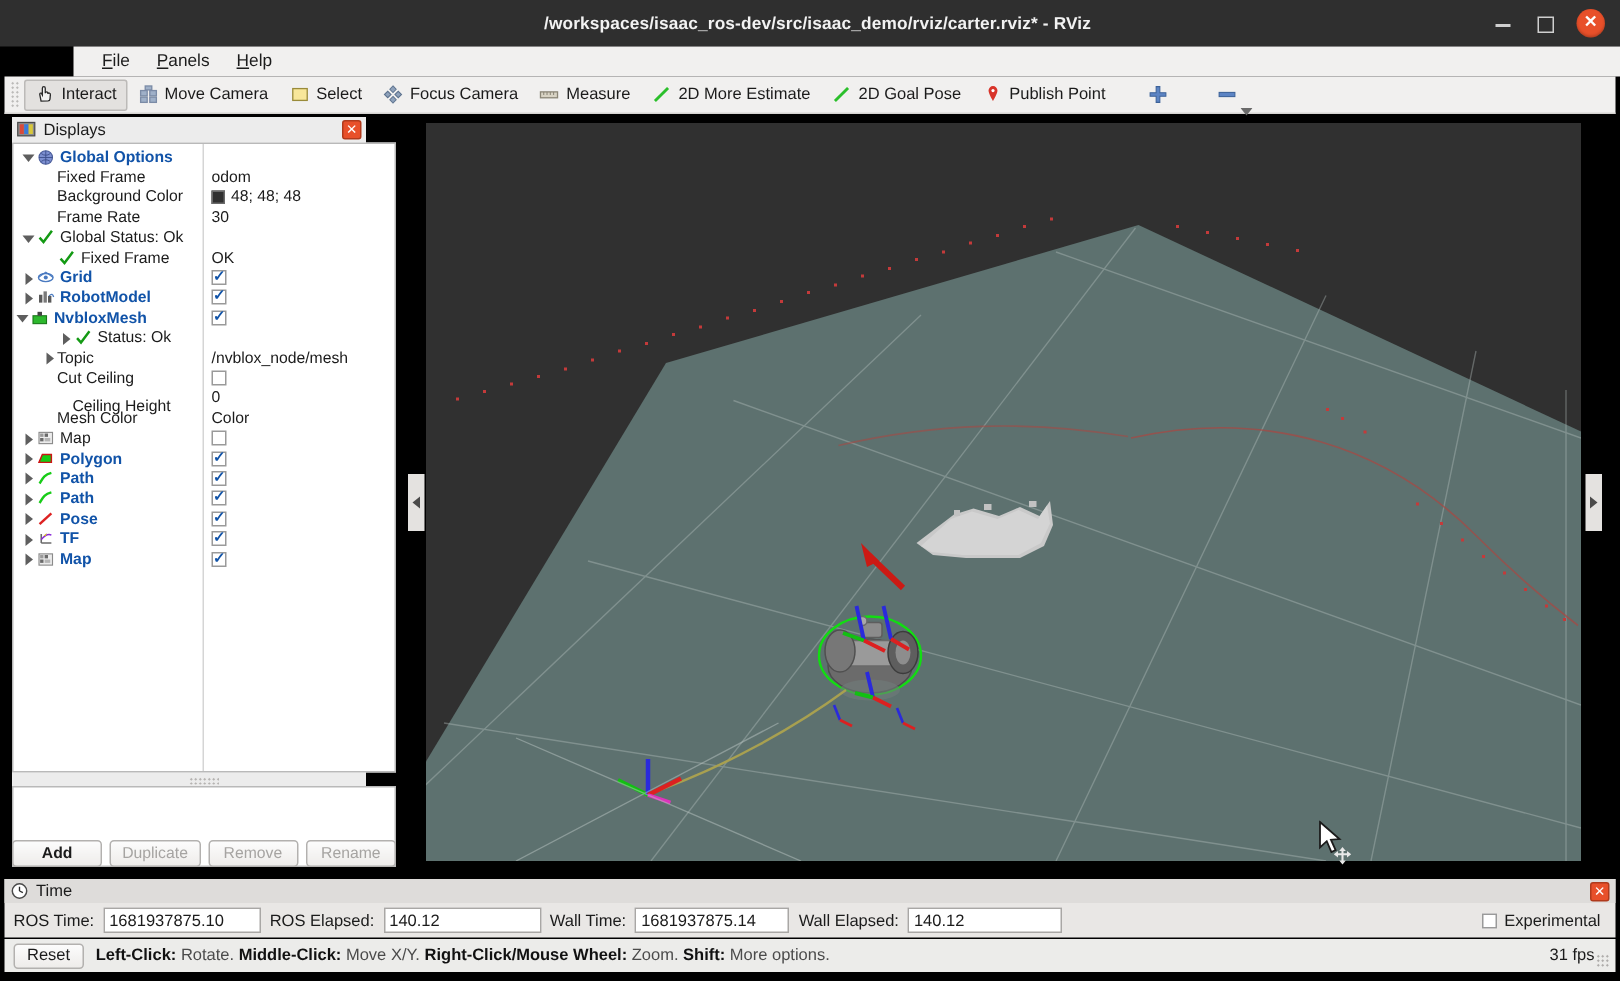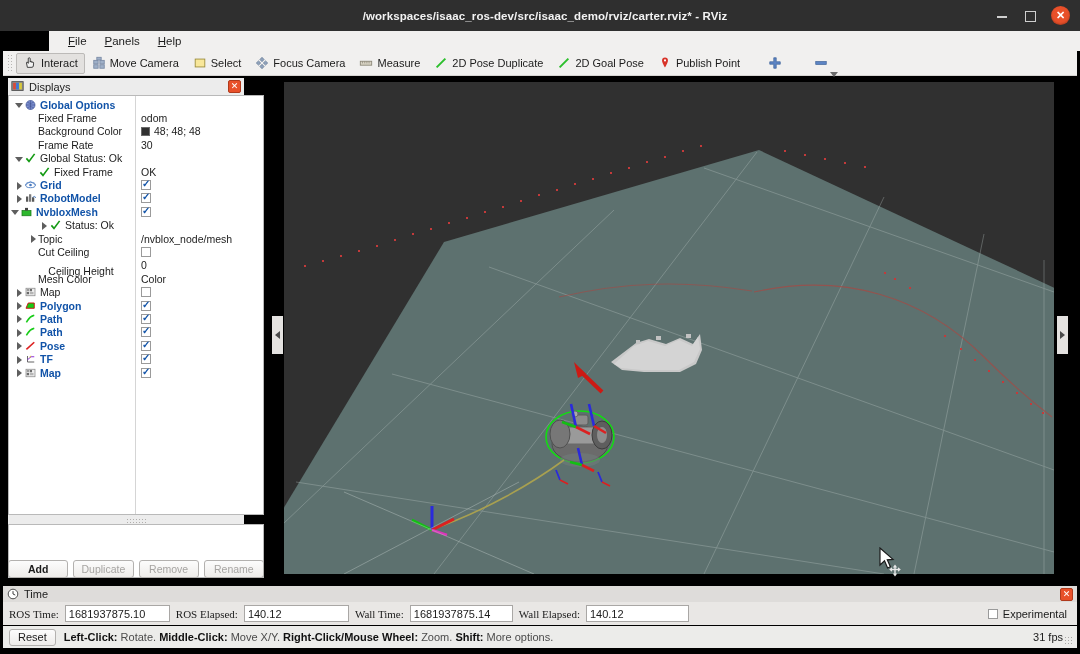--- a/index.html
+++ b/index.html
@@ -177,21 +177,21 @@
   .time-head .ttitle { font-size: 11px; color: #1b1b1b; }
   .time-close {
     margin-left: auto; width: 13px; height: 13px; border-radius: 2px;
     background: #e8502a; border: 1px solid #b03a1c;
     display: flex; align-items: center; justify-content: center;
   }
   .time-close span { color: #fff; font-size: 9px; line-height: 1; }
   .time-row {
     display: flex; align-items: center; height: 23px; padding: 0 6px; gap: 6px;
   }
-  .time-lab { font-size: 11px; color: #1b1b1b; font-family: Liberation Serif, serif; }
+  .time-lab { font-size: 11px; color: #1b1b1b; }
   .time-in {
     height: 17px; background: #fff; border: 1px solid #a9a7a5;
     font-size: 11px; color: #1b1b1b; padding: 0 3px;
     display: flex; align-items: center;
   }
   .in-w1 { width: 105px; }
   .in-w2 { width: 103px; }
   .experimental {
     margin-left: auto; display: flex; align-items: center; gap: 5px;
     font-size: 11px; color: #1b1b1b; padding-right: 4px;
@@ -292,21 +292,21 @@
             <line x1="11.5" y1="6" x2="11.5" y2="8.4"></line>
         </g>
       </svg>
       <span>Measure</span>
     </div>
 
     <div class="tbtn">
       <svg class="tico" viewBox="0 0 16 16">
         <line x1="3" y1="13" x2="13" y2="3" stroke="#2bbf2b" stroke-width="2.2"></line>
       </svg>
-      <span>2D Pose Duplicate</span>
+      <span>2D More Estimate</span>
     </div>
 
     <div class="tbtn">
       <svg class="tico" viewBox="0 0 16 16">
         <line x1="3" y1="13" x2="13" y2="3" stroke="#2bbf2b" stroke-width="2.2"></line>
       </svg>
       <span>2D Goal Pose</span>
     </div>
 
     <div class="tbtn">

